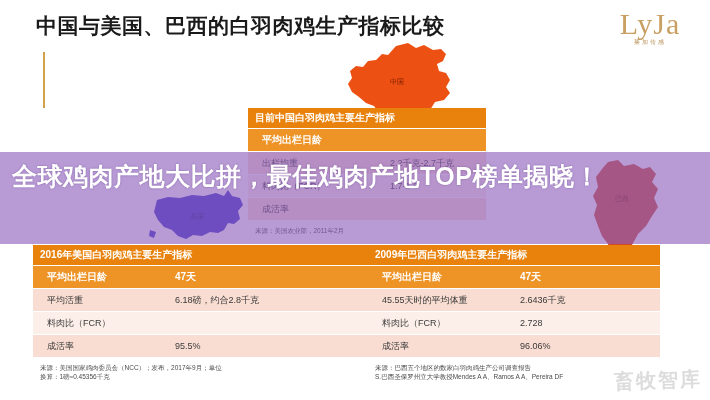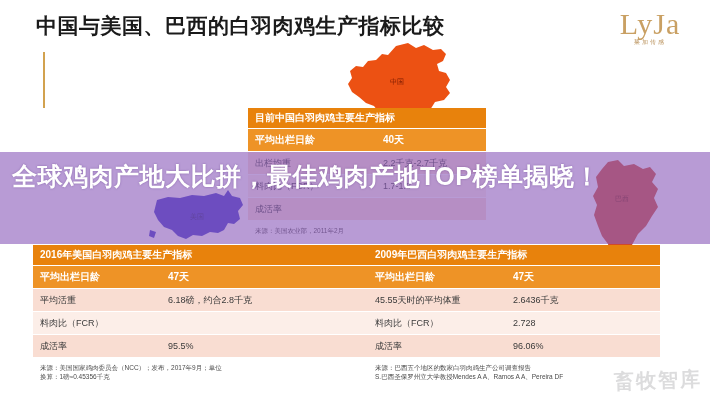--- a/index.html
+++ b/index.html
@@ -108,21 +108,21 @@
     font-weight: bold;
     font-size: 10px;
   }
   .tbl-row.alt {
     background: #f9ddd2;
   }
   .tbl-row.alt2 {
     background: #fceee8;
   }
   .tbl-cell {
-    padding: 5px 7px;
+    padding: 5px 14px;
     line-height: 12px;
     box-sizing: border-box;
   }
   .tbl-cell.k { width: 128px; flex: none; }
   .tbl-cell.v { flex: 1; }
 
   .spec-table.wide .tbl-cell.k { width: 138px; }
 
   .tbl-note {
     font-size: 6.5px;
@@ -208,21 +208,20 @@
     <svg width="80" height="105" viewBox="0 0 80 105">
       <path fill="#d04a2a" d="M20 2 L30 0 L36 6 L46 4 L55 9 L62 7 L68 14 L64 22 L70 29 L66 38 L70 47 L64 56 L58 66 L50 74 L44 85 L36 94 L28 99 L22 94 L20 84 L14 76 L10 66 L6 55 L9 45 L5 36 L10 27 L8 17 L14 9 Z"></path>
     </svg>
     <span class="map-label">巴西</span>
   </div>
 
   <div class="spec-table" id="table-china">
     <div class="tbl-title">目前中国白羽肉鸡主要生产指标</div>
     <div class="tbl-row hdr">
       <div class="tbl-cell k">平均出栏日龄</div>
-      <div class="tbl-cell v">40天</div>
     </div>
     <div class="tbl-row alt">
       <div class="tbl-cell k">出栏均重</div>
       <div class="tbl-cell v">2.2千克-2.7千克</div>
     </div>
     <div class="tbl-row alt2">
       <div class="tbl-cell k">料肉比（FCR）</div>
       <div class="tbl-cell v">1.7-1.8</div>
     </div>
     <div class="tbl-row alt">

